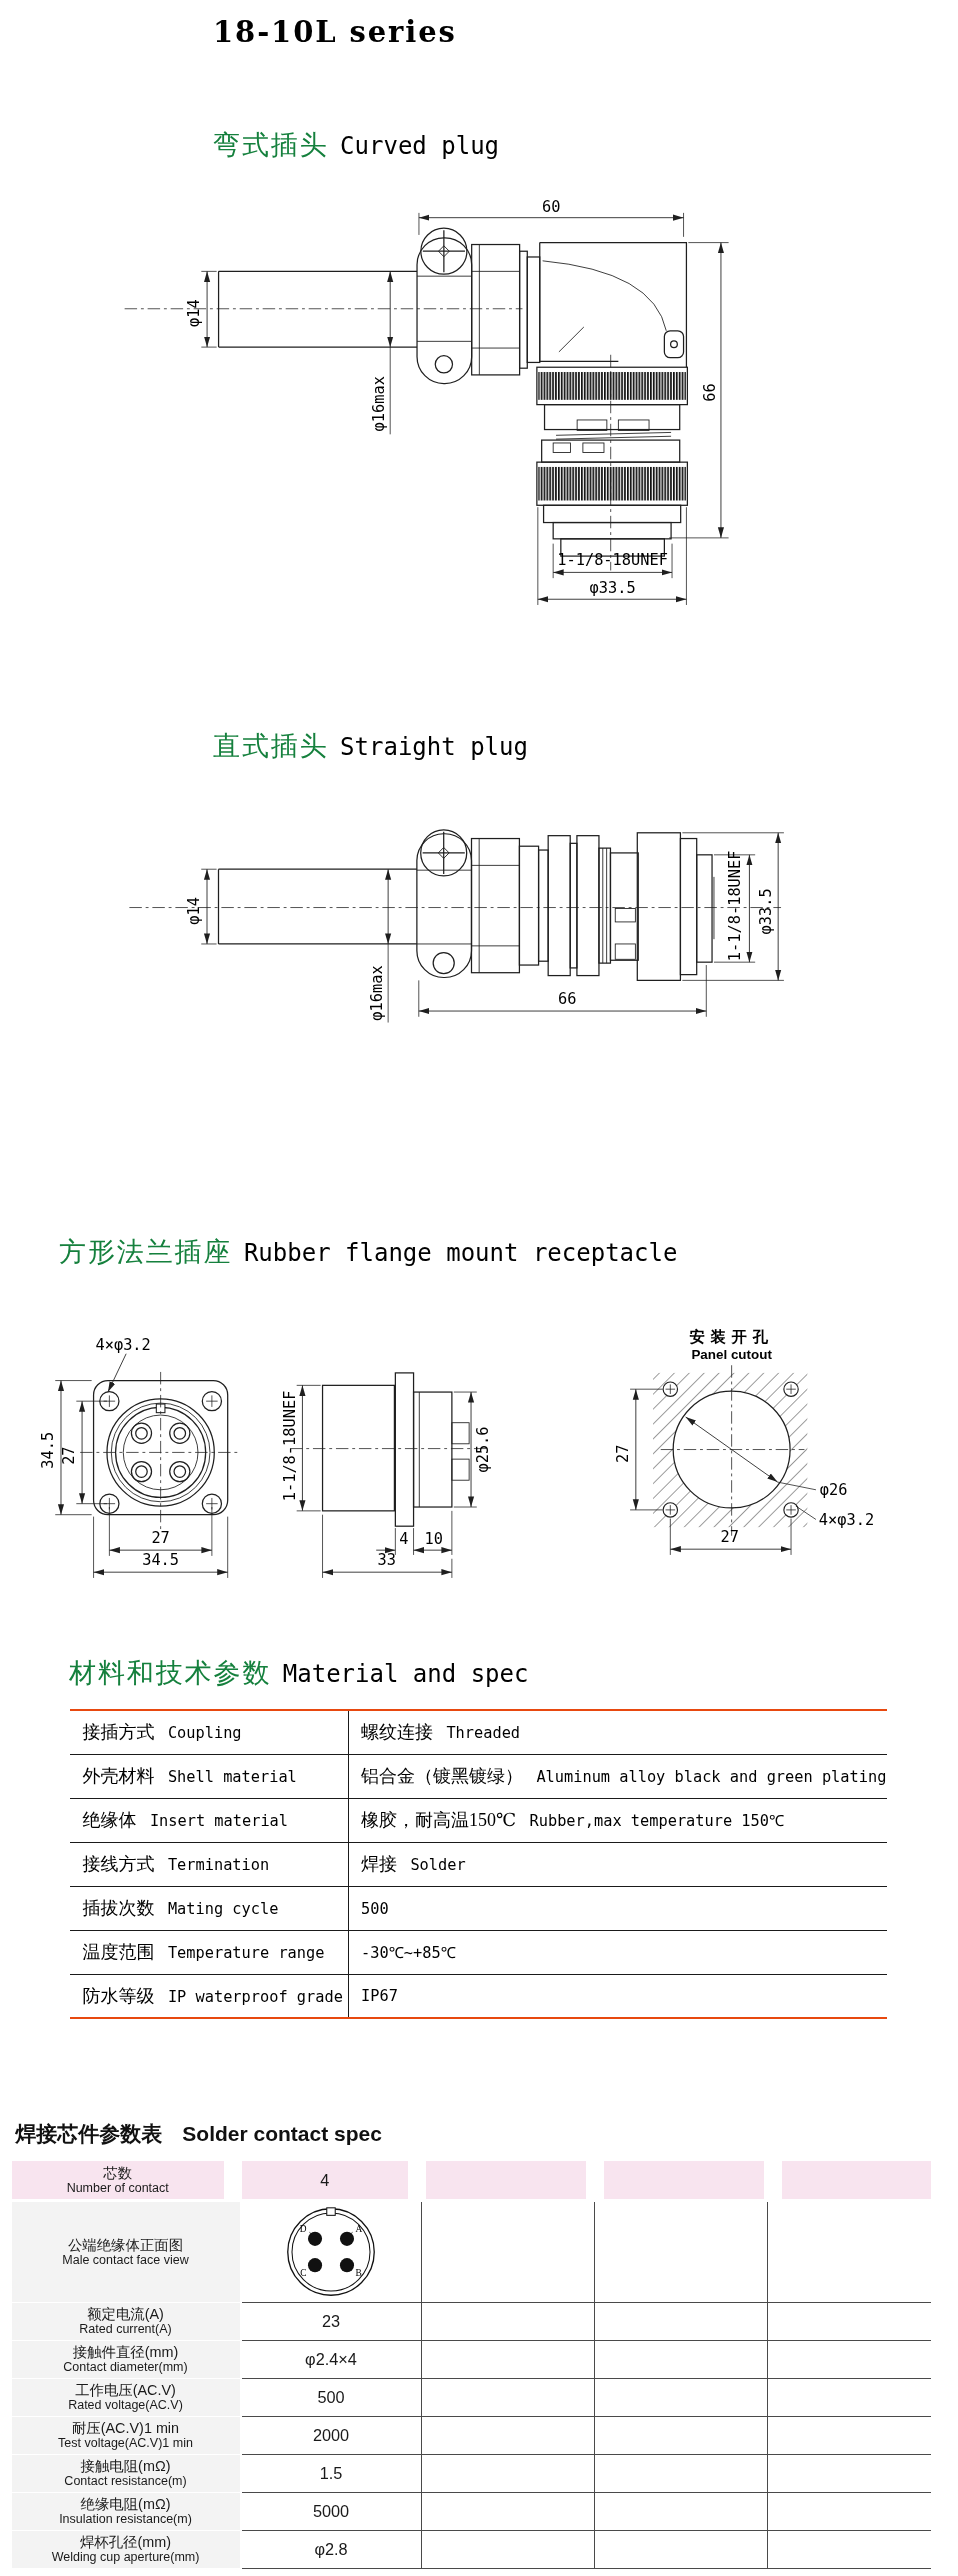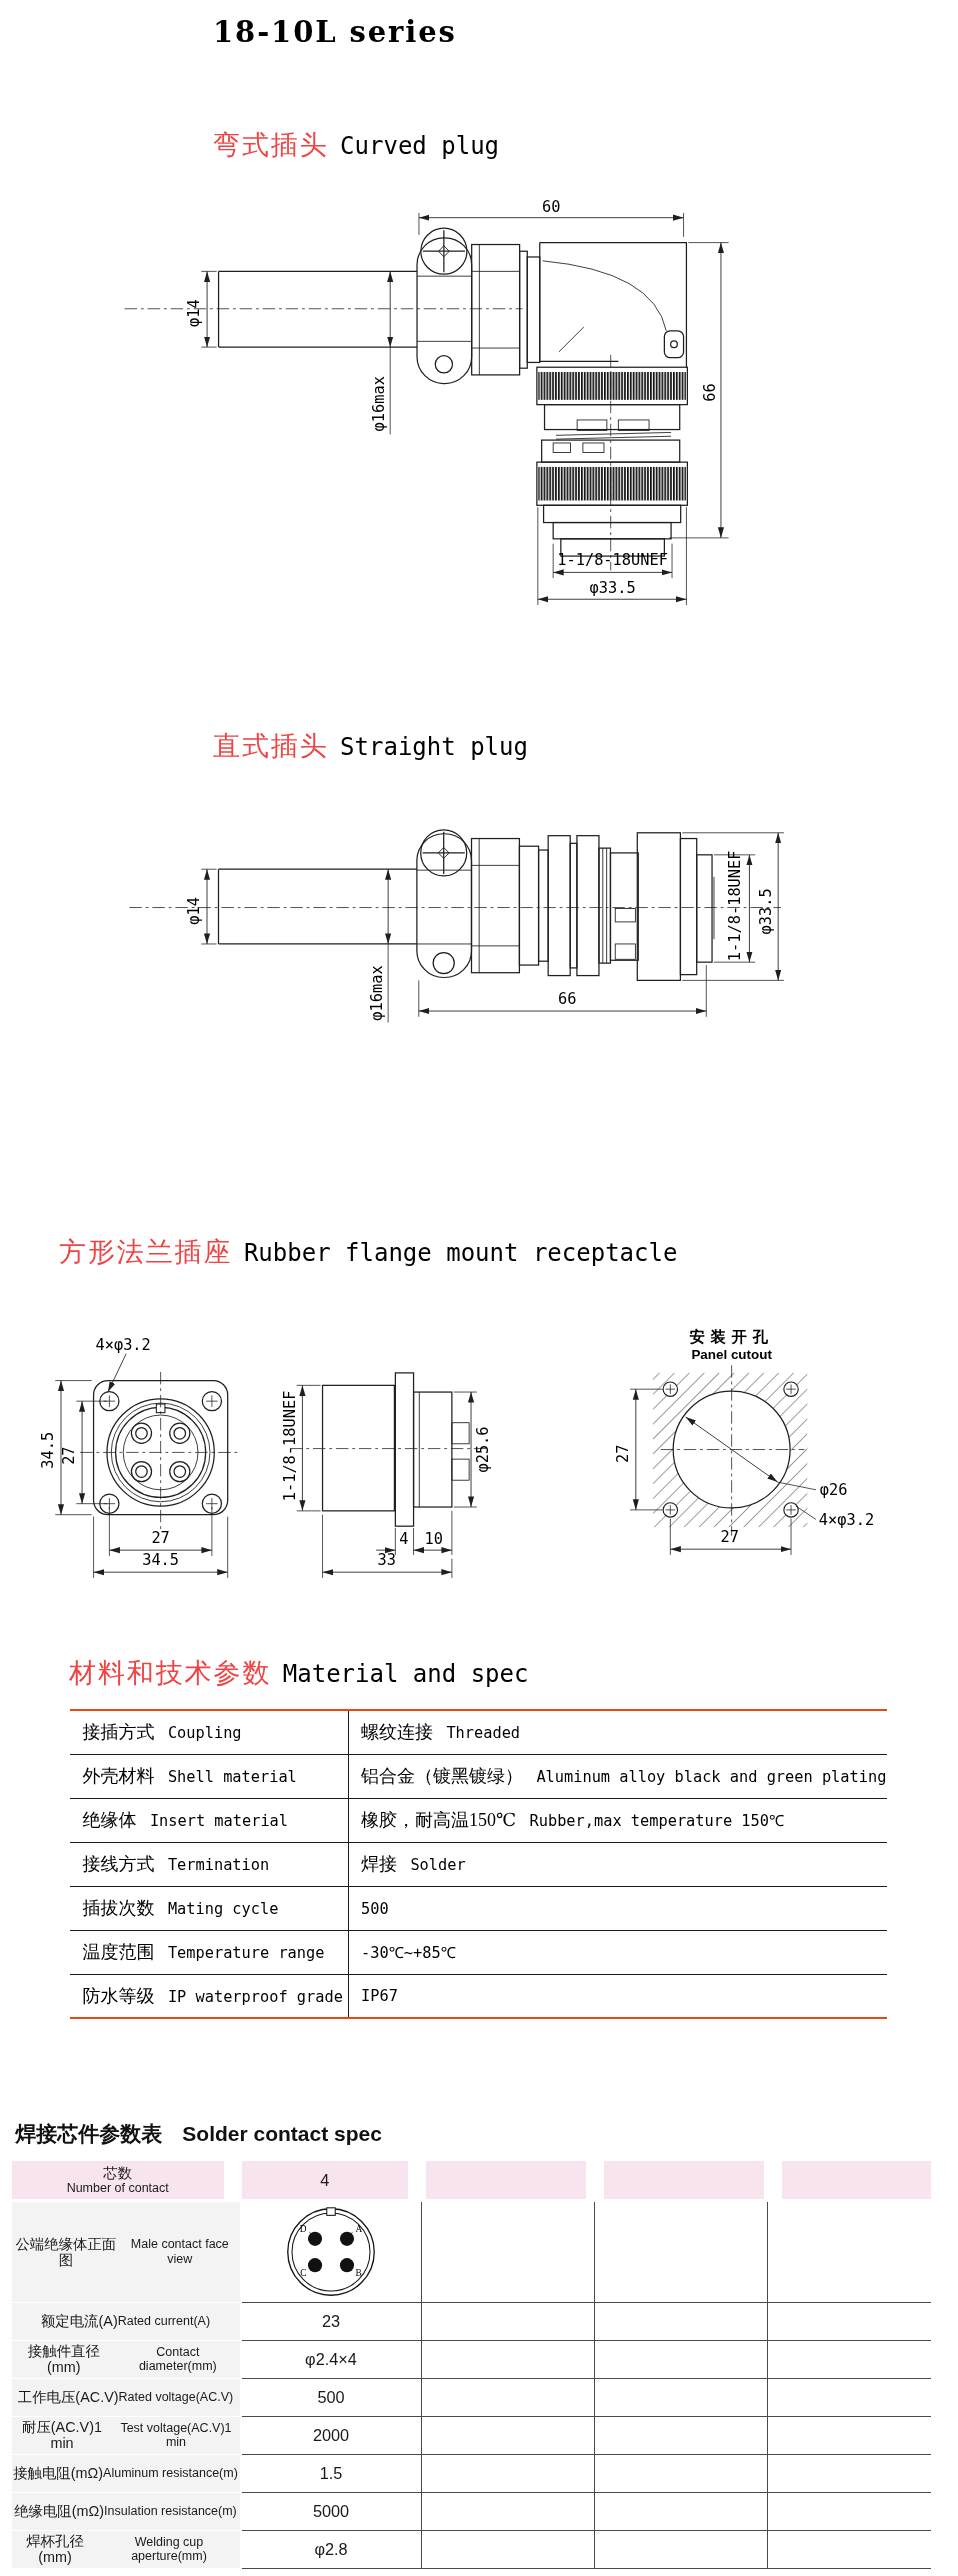--- a/index.html
+++ b/index.html
@@ -2,21 +2,21 @@
 <html><head>
 <meta charset="utf-8">
 <style>
   html,body{margin:0;padding:0;background:#fff;}
   #canvas{position:relative;width:931px;height:2576px;background:#ffffff;overflow:hidden;color:#111;}
   .abs{position:absolute;}
 
   .page-title{font-family:"DejaVu Serif","Liberation Serif",serif;font-size:29px;font-weight:600;letter-spacing:1.9px;color:#000;}
 
   .sec-h{white-space:nowrap;}
-  .sec-h .zh{font-family:"Liberation Serif","DejaVu Serif",serif;font-size:27px;letter-spacing:1.9px;color:#ef4444;}
+  .sec-h .zh{font-family:"Liberation Serif","DejaVu Serif",serif;font-size:27px;letter-spacing:1.9px;color:#15803d;}
   .sec-h .en{font-family:"DejaVu Sans Mono","Liberation Mono",monospace;font-size:24px;margin-left:11.5px;color:#000;}
 
   
   svg .ol{fill:none;stroke:#1f1f1f;stroke-width:1.3;}
   svg .thin{stroke-width:0.9;}
   svg .dim{fill:none;stroke:#1f1f1f;stroke-width:0.9;}
   svg .ext{fill:none;stroke:#1f1f1f;stroke-width:0.8;}
   svg .cl{fill:none;stroke:#1f1f1f;stroke-width:0.8;stroke-dasharray:13 4 3 4;}
   svg text.d{font-family:"DejaVu Sans Mono","Liberation Mono",monospace;font-size:16px;fill:#000;}
   svg text.czh{font-family:"Liberation Serif","DejaVu Serif",serif;font-size:16px;letter-spacing:6px;fill:#000;font-weight:bold;}
@@ -41,21 +41,21 @@
   .st{width:932px;font-family:"Liberation Sans","DejaVu Sans",sans-serif;color:#1a1a1a;}
   .st .r1{display:flex;gap:18px;height:38px;margin-bottom:2.9px;}
   .st .r1 .lab{width:227px;background:#f8e4ef;display:flex;flex-direction:column;justify-content:center;align-items:center;}
   .st .r1 .cell{background:#f8e4ef;}
   .st .r1 .c1{width:177px;display:flex;align-items:center;justify-content:center;font-size:16.3px;}
   .st .r1 .cx{width:171px;}
   .st .r1 .c4{width:173px;}
   .labzh{font-size:14.4px;line-height:16.3px;}
   .laben{font-size:12.5px;line-height:14.4px;}
   .st .grid{display:grid;grid-template-columns:230px 180px 173px 173px 175px;grid-template-rows:101px repeat(7,38px);}
-  .st .glab{background:#f3f3f3;border-right:2.9px solid #fff;border-bottom:1.9px solid #fff;display:flex;justify-content:center;align-items:center;text-align:center;}
+  .st .glab{background:#f3f3f3;border-right:2.9px solid #fff;border-bottom:1.9px solid #fff;display:flex;flex-direction:column;justify-content:center;align-items:center;text-align:center;}
   .st .gcell{border-bottom:1.9px solid #4a4a4a;display:flex;align-items:center;justify-content:center;font-size:16.3px;}
   .st .vline{border-right:1.9px solid #4a4a4a;}
   .st svg text.fl{font-family:"Liberation Serif","DejaVu Serif",serif;font-size:10px;fill:#000;}
 </style>
 </head>
 <body>
 
 <div id="canvas">
 
   <div class="abs page-title" style="left:213px;top:15.3px;">18-10L series</div>
@@ -435,21 +435,21 @@
         <div class="labzh">耐压(AC.V)1 min</div>
         <div class="laben">Test voltage(AC.V)1 min</div>
       </div>
       <div class="gcell vline">2000</div>
       <div class="gcell vline"></div>
       <div class="gcell vline"></div>
       <div class="gcell"></div>
 
       <div class="glab">
         <div class="labzh">接触电阻(mΩ)</div>
-        <div class="laben">Aluminum resistance(m)</div>
+        <div class="laben">Contact resistance(m)</div>
       </div>
       <div class="gcell vline">1.5</div>
       <div class="gcell vline"></div>
       <div class="gcell vline"></div>
       <div class="gcell"></div>
 
       <div class="glab">
         <div class="labzh">绝缘电阻(mΩ)</div>
         <div class="laben">Insulation resistance(m)</div>
       </div>

